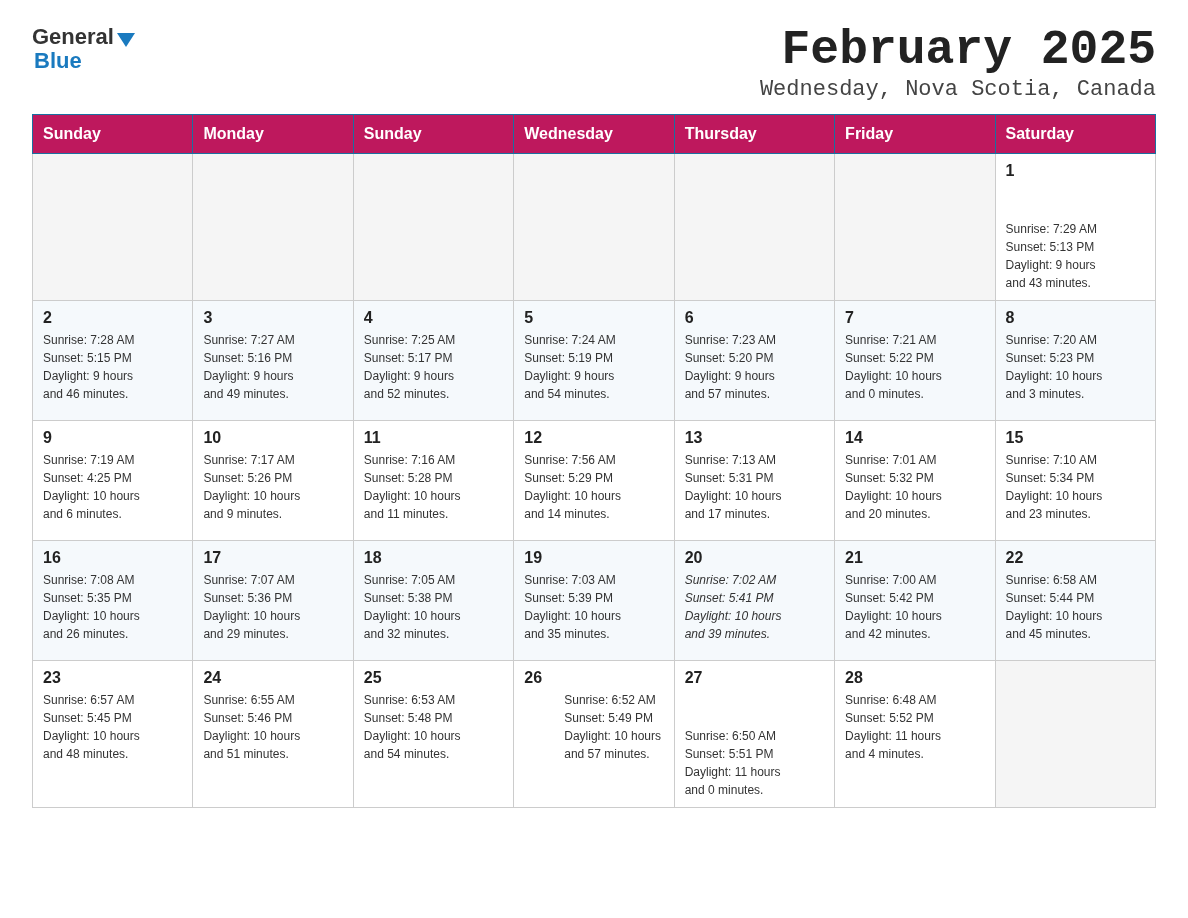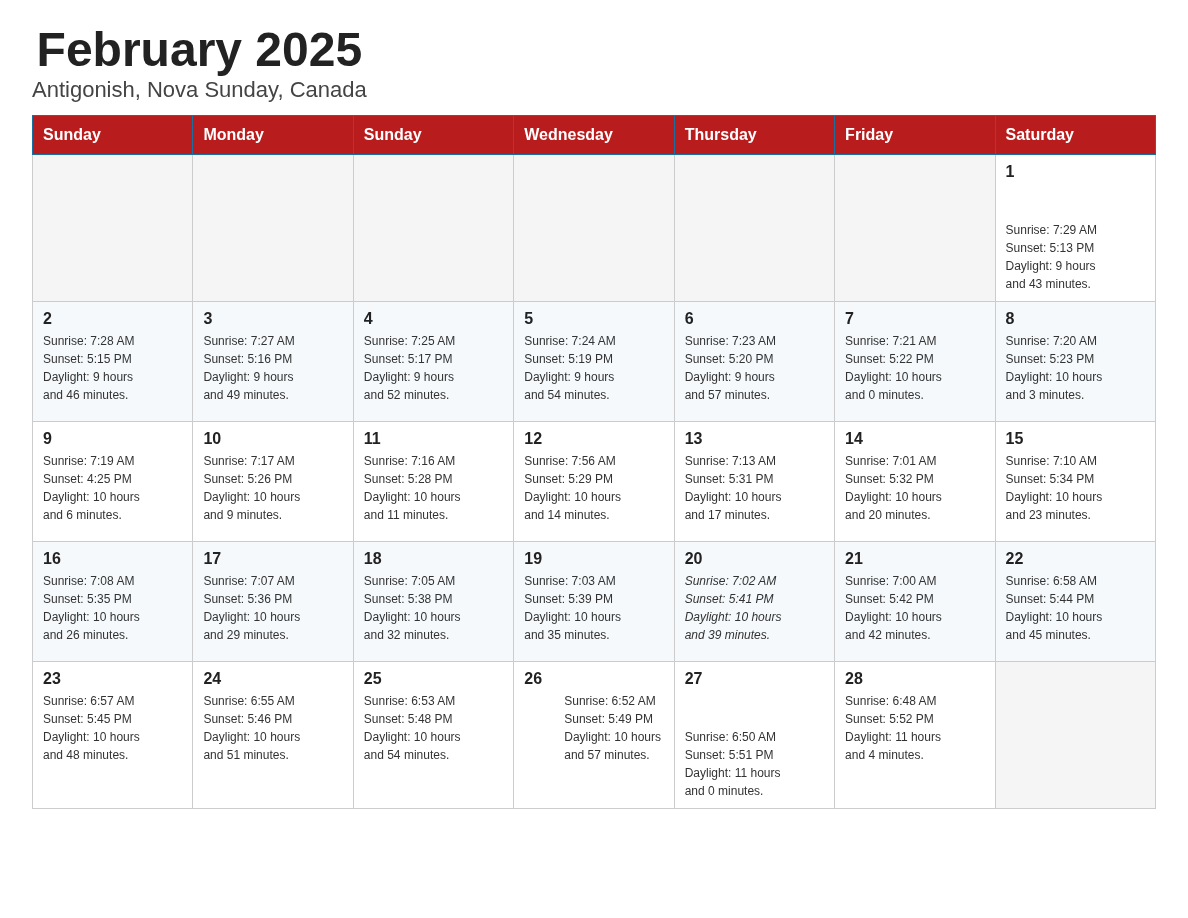--- a/index.html
+++ b/index.html
@@ -15,40 +15,41 @@
       justify-content: space-between;
       align-items: flex-start;
       margin-bottom: 12px;
     }
     .logo-text-general {
       font-size: 22px;
       font-weight: bold;
       color: #333;
     }
     .title-block {
-      text-align: center;
+      text-align: right;
+      font-family: Liberation Mono, monospace;
     }
     .title-block h1 {
       font-size: 48px;
       font-weight: bold;
       color: #222;
       line-height: 1.1;
     }
     .title-block h2 {
       font-size: 22px;
       color: #444;
       font-weight: normal;
     }
     table {
       width: 100%;
       border-collapse: collapse;
       table-layout: fixed;
     }
     thead tr th {
-      background-color: #b91c1c;
+      background-color: #be185d;
       color: #fff;
       font-size: 16px;
       font-weight: bold;
       padding: 10px 10px;
       text-align: left;
       border: 1px solid #1a6fa0;
     }
     tbody tr td {
       border: 1px solid #ccc;
       vertical-align: top;
@@ -106,23 +107,30 @@
       font-weight: bold;
       color: #1a7abf;
       margin-top: -2px;
       padding-left: 2px;
     }
   </style>
 </head>
 <body>
 
 <div class="header">
+  <div class="logo-container">
+    <div class="logo-row1">
+      <span class="logo-text-general">General</span>
+      <span class="logo-arrow"></span>
+    </div>
+    <div class="logo-text-row2">Blue</div>
+  </div>
   <div class="title-block">
     <h1>February 2025</h1>
-    <h2>Antigonish, Nova Sunday, Canada</h2>
+    <h2>Wednesday, Nova Scotia, Canada</h2>
   </div>
 </div>
 
 <table>
   <thead>
     <tr>
     <th>Sunday</th>
         <th>Monday</th>
         <th>Sunday</th>
         <th>Wednesday</th>

